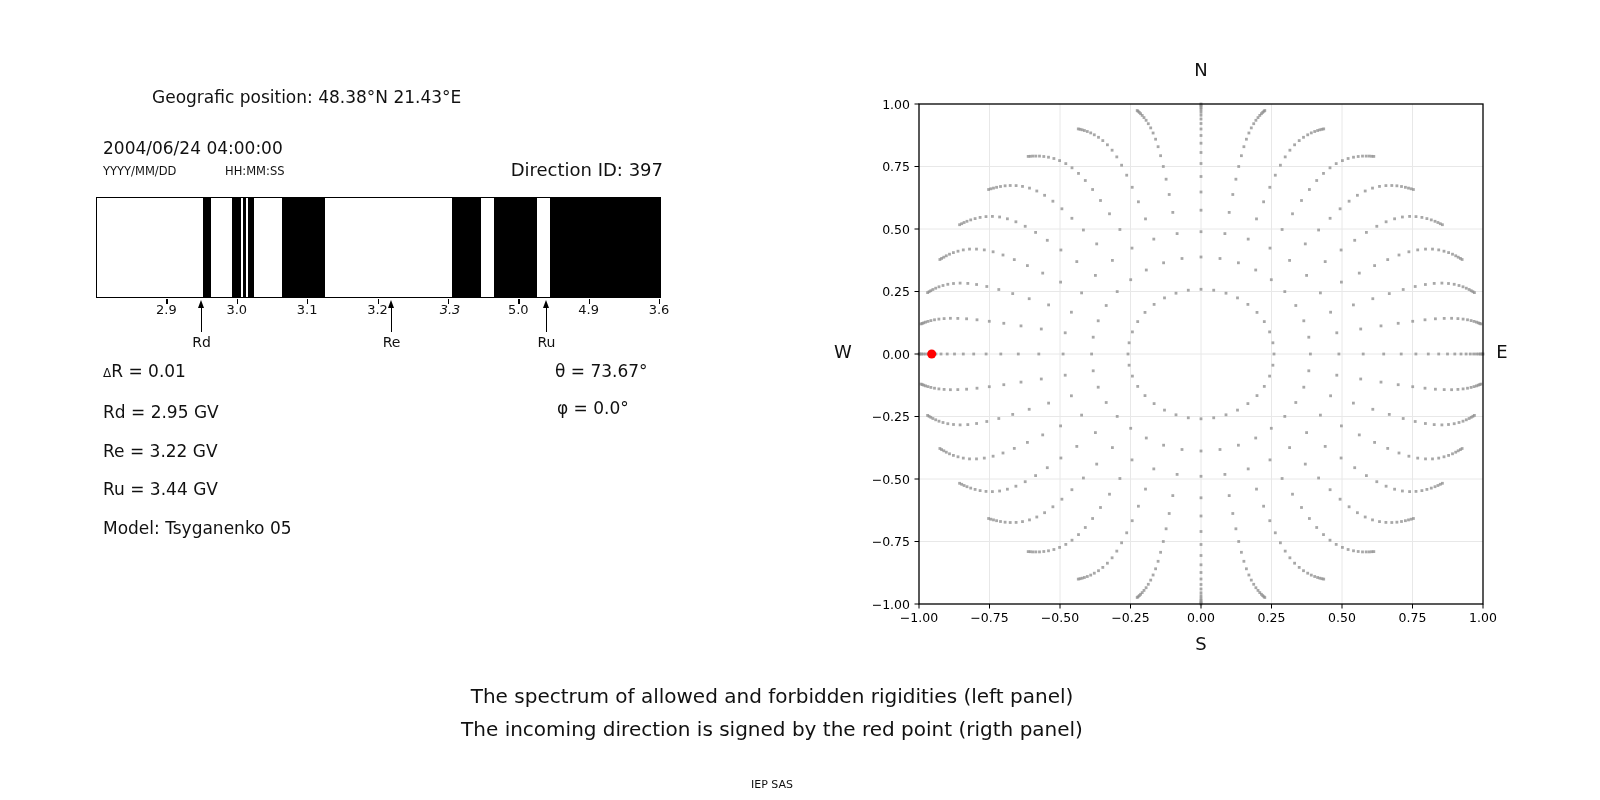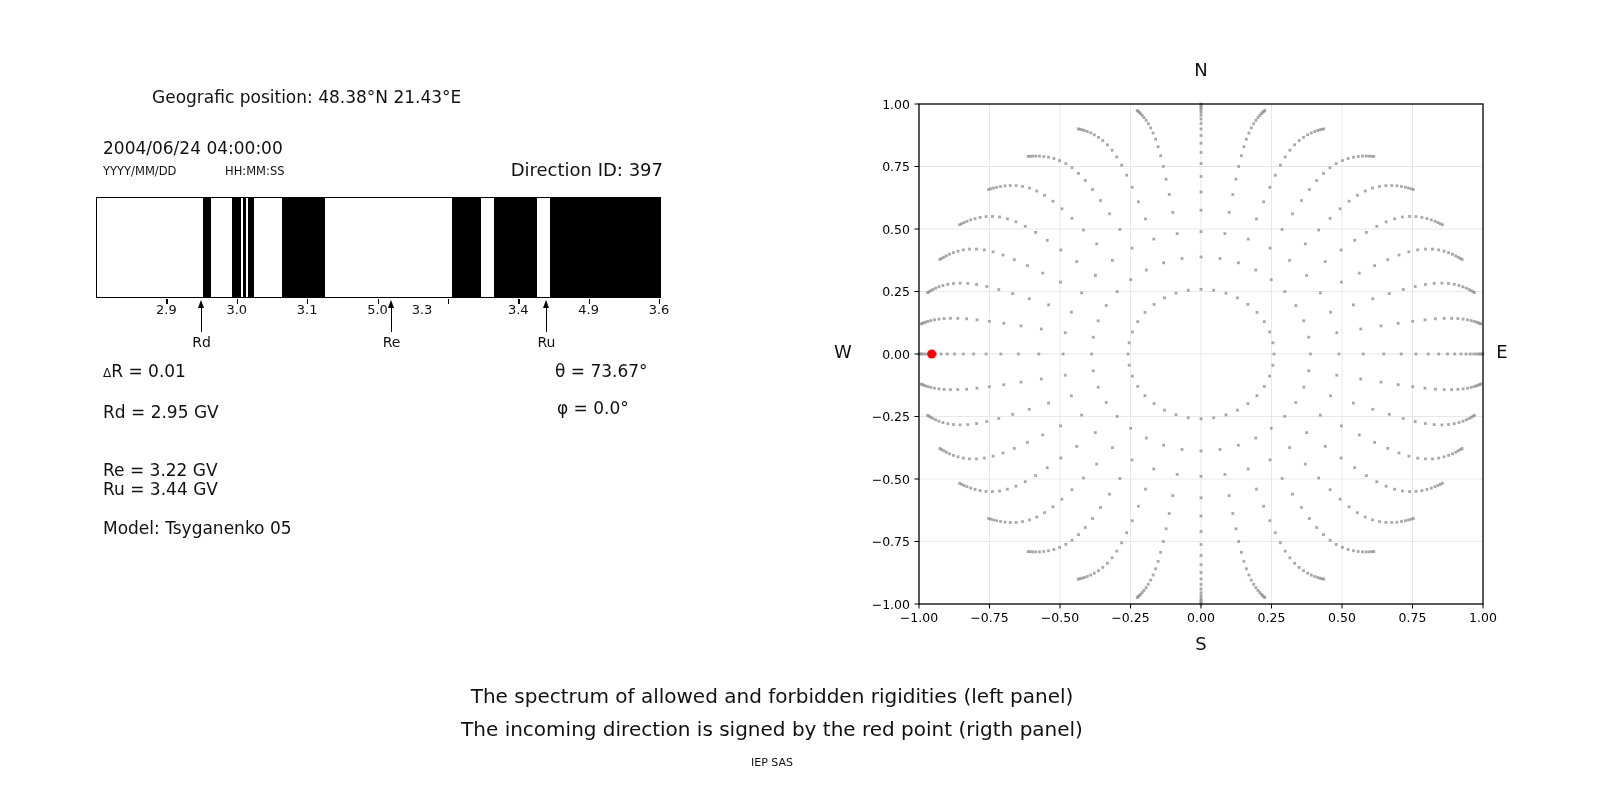--- a/index.html
+++ b/index.html
@@ -3,21 +3,21 @@
 <meta charset="utf-8">
 <style>
   html,body{margin:0;padding:0;}
   body{width:1600px;height:800px;background:#ffffff;position:relative;overflow:hidden;
        font-family:"DejaVu Sans","Liberation Sans",sans-serif;color:#111;}
   .abs{position:absolute;white-space:nowrap;}
   .t17{font-size:17px;}
   .t18{font-size:18px;}
   .t11{font-size:11.5px;}
   .tcap{font-size:20px;text-align:right;}
-  .tiny{font-size:11px;}
+  .tiny{font-size:11px;margin-top:22px;}
   .cx{transform:translateX(-50%);}
   #spec-box{position:absolute;left:96px;top:197px;width:563px;height:99px;
             border:1.5px solid #000;background:#fff;overflow:hidden;}
   .band{position:absolute;top:0;bottom:0;background:#000;}
   .spec-tick{position:absolute;width:1.3px;height:4.5px;background:#000;top:299px;}
   .spec-ticklabel{position:absolute;top:302px;font-size:13px;transform:translateX(-50%);}
   .marker-stem{position:absolute;width:1.3px;background:#000;top:308px;height:24px;}
   .marker-head{position:absolute;width:0;height:0;top:300px;
                border-left:3.8px solid transparent;border-right:3.8px solid transparent;
                border-bottom:8px solid #000;}
@@ -47,43 +47,43 @@
     </div>
 </div>
 <div id="spec-axis">
     <div class="abs spec-tick" style="left: 166.375px;"></div>
     <div class="abs spec-ticklabel" style="left: 166.375px;">2.9</div>
     <div class="abs spec-tick" style="left: 236.75px;"></div>
     <div class="abs spec-ticklabel" style="left: 236.75px;">3.0</div>
     <div class="abs spec-tick" style="left: 307.125px;"></div>
     <div class="abs spec-ticklabel" style="left: 307.125px;">3.1</div>
     <div class="abs spec-tick" style="left: 377.5px;"></div>
-    <div class="abs spec-ticklabel" style="left: 377.5px;">5.0</div>
+    <div class="abs spec-ticklabel" style="left: 377.5px;">3.2</div>
     <div class="abs spec-tick" style="left: 447.875px;"></div>
-    <div class="abs spec-ticklabel" style="left: 422px;">3.3</div>
+    <div class="abs spec-ticklabel" style="left: 450px; font-style: italic;">3.3</div>
     <div class="abs spec-tick" style="left: 518.25px;"></div>
-    <div class="abs spec-ticklabel" style="left: 518.25px;">3.4</div>
+    <div class="abs spec-ticklabel" style="left: 518.25px;">5.0</div>
     <div class="abs spec-tick" style="left: 588.625px;"></div>
     <div class="abs spec-ticklabel" style="left: 588.625px;">4.9</div>
     <div class="abs spec-tick" style="left: 659px;"></div>
     <div class="abs spec-ticklabel" style="left: 659px;">3.6</div>
     <div class="abs marker-stem" style="left: 200.912px;"></div>
     <div class="abs marker-head" style="left: 197.762px;"></div>
     <div class="abs marker-label" style="left: 201.562px;">Rd</div>
     <div class="abs marker-stem" style="left: 390.925px;"></div>
     <div class="abs marker-head" style="left: 387.775px;"></div>
     <div class="abs marker-label" style="left: 391.575px;">Re</div>
     <div class="abs marker-stem" style="left: 545.75px;"></div>
     <div class="abs marker-head" style="left: 542.6px;"></div>
     <div class="abs marker-label" style="left: 546.4px;">Ru</div>
   </div>
 
 <div class="abs t17" style="left:103px;top:361px;"><span class="delta-sym">Δ</span><span>R = 0.01</span></div>
 <div class="abs t17" style="left:103px;top:402px;">Rd = 2.95 GV</div>
-<div class="abs t17" style="left:103px;top:441px;margin-top:19px;">Re = 3.22 GV</div>
+<div class="abs t17" style="left:103px;top:441px;">Re = 3.22 GV</div>
 <div class="abs t17" style="left:103px;top:479px;text-align:center;">Ru = 3.44 GV</div>
 <div class="abs t17" style="left:103px;top:518px;">Model: Tsyganenko 05</div>
 <div class="abs t17" style="left:555px;top:361px;">θ = 73.67°</div>
 <div class="abs t17" style="left:557px;top:398px;">φ = 0.0°</div>
 
 <svg id="scatter-svg" width="1600" height="800">
     <line x1="989.5" y1="104" x2="989.5" y2="604" stroke="#e8e8e8" stroke-width="1"></line>
     <line x1="919" y1="541.5" x2="1483" y2="541.5" stroke="#e8e8e8" stroke-width="1"></line>
     <line x1="1060" y1="104" x2="1060" y2="604" stroke="#e8e8e8" stroke-width="1"></line>
     <line x1="919" y1="479" x2="1483" y2="479" stroke="#e8e8e8" stroke-width="1"></line>

